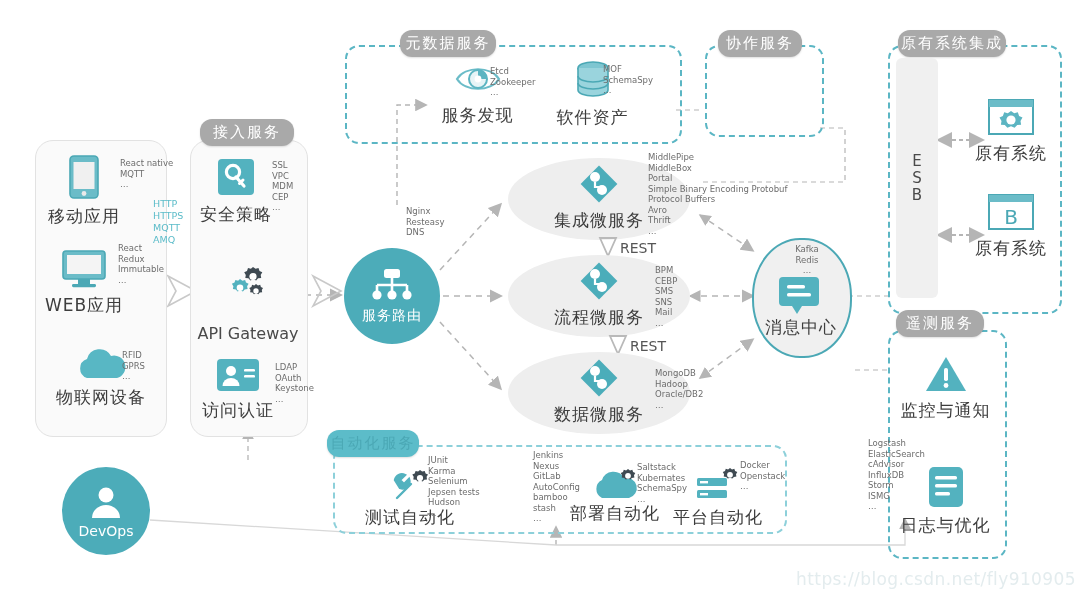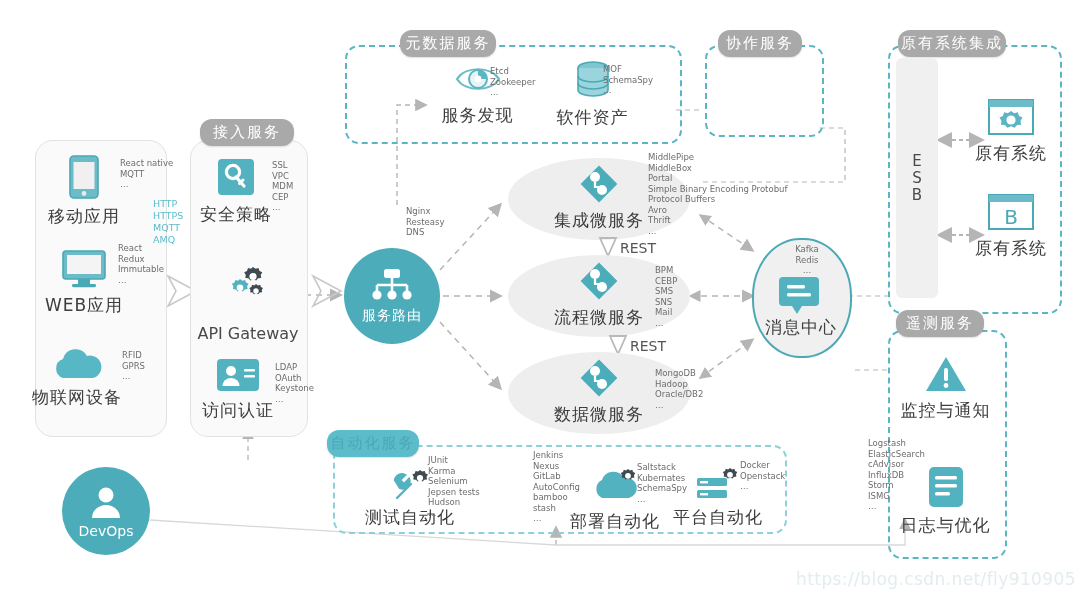--- a/index.html
+++ b/index.html
@@ -165,21 +165,21 @@
       <rect x="16" y="29" width="12" height="5" fill="#4ba8b5"></rect>
       <rect x="10" y="34" width="24" height="3.2" rx="1.4" fill="#4ba8b5"></rect>
     </svg>
     <div class="title-cn" style="margin-top:6px;">WEB应用</div>
   </div>
   <div class="abs tech" style="left:118px;top:243px;width:70px;">React
 Redux
 Immutable
 …</div>
 
-  <div class="abs node" style="left:36px;top:348px;width:82px;justify-content:flex-end;">
+  <div class="abs node" style="left:60px;top:348px;width:82px;justify-content:flex-end;">
     <svg width="52" height="32" viewBox="0 0 52 32" class="ic">
       <path d="M12,30 A10,10 0 0,1 12,11 A13,13 0 0,1 36,8 A10,10 0 0,1 42,30 z" fill="#58b7c4"></path>
     </svg>
     <div class="title-cn" style="margin-top:6px;">物联网设备</div>
   </div>
   <div class="abs tech" style="left:122px;top:350px;width:58px;">RFID
 GPRS
 …</div>
 
   <div class="abs tech teal" style="left:153px;top:198px;width:50px;">HTTP
@@ -350,21 +350,21 @@
 bamboo
 stash
 …</div>
 
   <div class="abs node" style="left:565px;top:468px;width:100px;">
     <svg width="50" height="34" viewBox="0 0 50 34" class="ic">
       <path d="M12,30 A10,10 0 0,1 12,12 A12,12 0 0,1 34,10 A9,9 0 0,1 39,30 z" fill="#53b2bf"></path>
       <path d="M38,1 l2,1.4 2.3,-.6 .8,2.3 2.2,1 -1.3,2.1 .4,2.4 -2.5,.3 -1.6,1.7 -2.2,-.9 -2.3,.9 -1.6,-1.7 -2.5,-.3 .4,-2.4 -1.3,-2.1 2.2,-1 .8,-2.3 2.3,.6 z" fill="#3f4a52"></path>
       <circle cx="38" cy="7.8" r="2.9" fill="#fff"></circle>
     </svg>
-    <div class="title-cn" style="margin-top:8px;">部署自动化</div>
+    <div class="title-cn" style="margin-top:0;">部署自动化</div>
   </div>
   <div class="abs tech" style="left:637px;top:462px;width:74px;">Saltstack
 Kubernates
 SchemaSpy
 …</div>
 
   <div class="abs node" style="left:668px;top:468px;width:100px;">
     <svg width="44" height="34" viewBox="0 0 44 34" class="ic">
       <rect x="1" y="10" width="30" height="8" rx="1.5" fill="#53b2bf"></rect>
       <rect x="1" y="22" width="30" height="8" rx="1.5" fill="#53b2bf"></rect>

